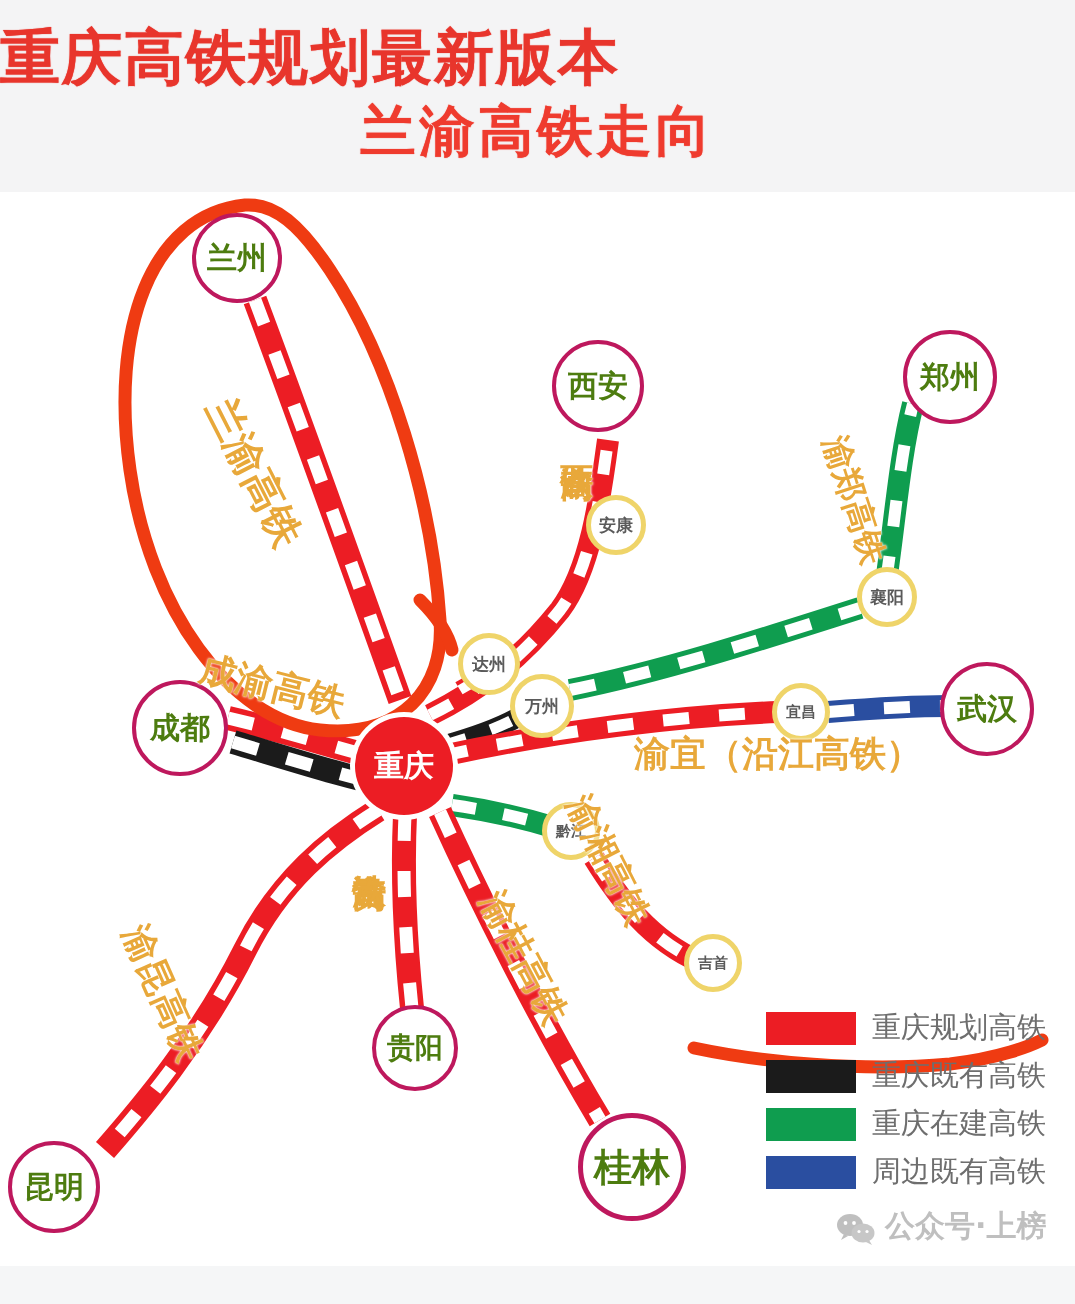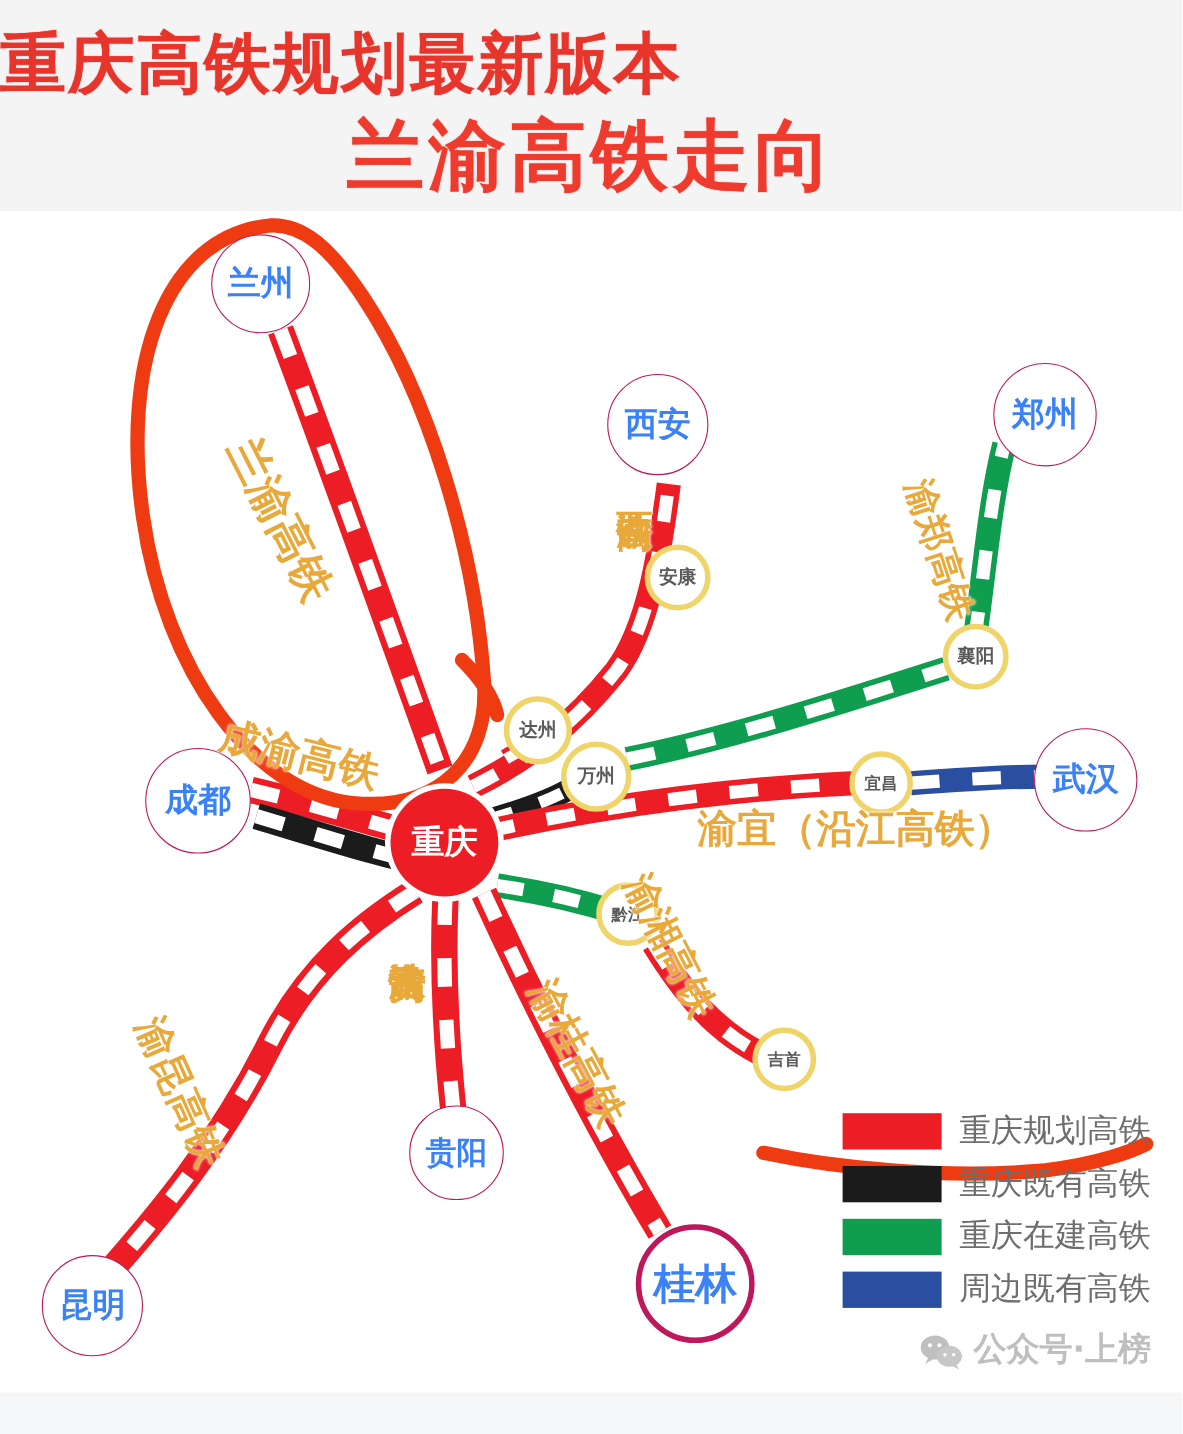--- a/index.html
+++ b/index.html
@@ -15,21 +15,21 @@
   
   .title1{
     position:absolute;left:0;top:18px;width:1075px;text-align:left;
     font-size:60px;font-weight:bold;color:#e8352c;letter-spacing:2px;
     font-family:"DejaVu Sans","Liberation Sans",sans-serif;
     text-shadow:0 0 1px #e8352c;
     white-space:nowrap;
   }
   .title2{
     position:absolute;left:0;top:95px;width:1075px;text-align:center;
-    font-size:70px;font-weight:bold;color:#ef3b2e;letter-spacing:4px;
+    font-size:55px;font-weight:bold;color:#ef3b2e;letter-spacing:4px;
     font-family:"DejaVu Sans","Liberation Sans",sans-serif;
     text-shadow:0 0 1px #ef3b2e;
     white-space:nowrap;
   }
   .title3{
     position:absolute;left:300px;top:214px;width:700px;text-align:left;
     font-size:62px;font-weight:bold;color:#2f7fe0;letter-spacing:3px;
     font-family:"DejaVu Sans","Liberation Sans",sans-serif;
     white-space:nowrap;
   }
@@ -37,21 +37,21 @@
   
   #mapsvg{position:absolute;left:0;top:0;width:1075px;height:1304px;}
 
   
   .stn{
     position:absolute;display:flex;align-items:center;justify-content:center;
     border-radius:50%;background:#ffffff;box-sizing:border-box;
     color:#4a4a4a;font-weight:bold;text-align:center;line-height:1;
     font-family:"DejaVu Sans","Liberation Sans",sans-serif;
   }
-  .stn.major{border:1px solid #be185d;font-size:30px;color:#3b82f6;}
+  .stn.major{border:4px solid #be185d;font-size:30px;color:#4d7c0f;}
   .stn.minor{border:5px solid #efd469;font-size:17px;color:#5a5a5a;}
   .stn.hub{
     border:none;background:#ec1d24;color:#ffffff;font-size:30px;
     box-shadow:0 0 0 5px #ffffff;
   }
   .stn.big{font-size:38px;}
 
   
   .lbl{
     position:absolute;color:#e8a83a;font-weight:bold;
@@ -210,21 +210,21 @@
     </div>
   <div class="stn hub" style="left:355px;top:717px;width:98px;height:98px;">
       <span>重庆</span>
     </div>
   <div class="stn minor" style="left:542px;top:802px;width:58px;height:58px;font-size:15px;">
       <span>黔江</span>
     </div>
   <div class="stn minor" style="left:684px;top:934px;width:58px;height:58px;font-size:15px;">
       <span>吉首</span>
     </div>
-  <div class="stn major" style="left:38px;top:1141px;width:92px;height:92px;">
+  <div class="stn major" style="left:8px;top:1141px;width:92px;height:92px;">
       <span>昆明</span>
     </div>
   <div class="stn major" style="left:372px;top:1005px;width:86px;height:86px;font-size:28px;">
       <span>贵阳</span>
     </div>
   <div class="stn major big" style="left:578px;top:1113px;width:108px;height:108px;border-width:5px;">
       <span>桂林</span>
     </div>
 
   <div class="lbl" style="left:236px;top:392px;font-size:40px;transform:rotate(63deg);transform-origin:left top;">

